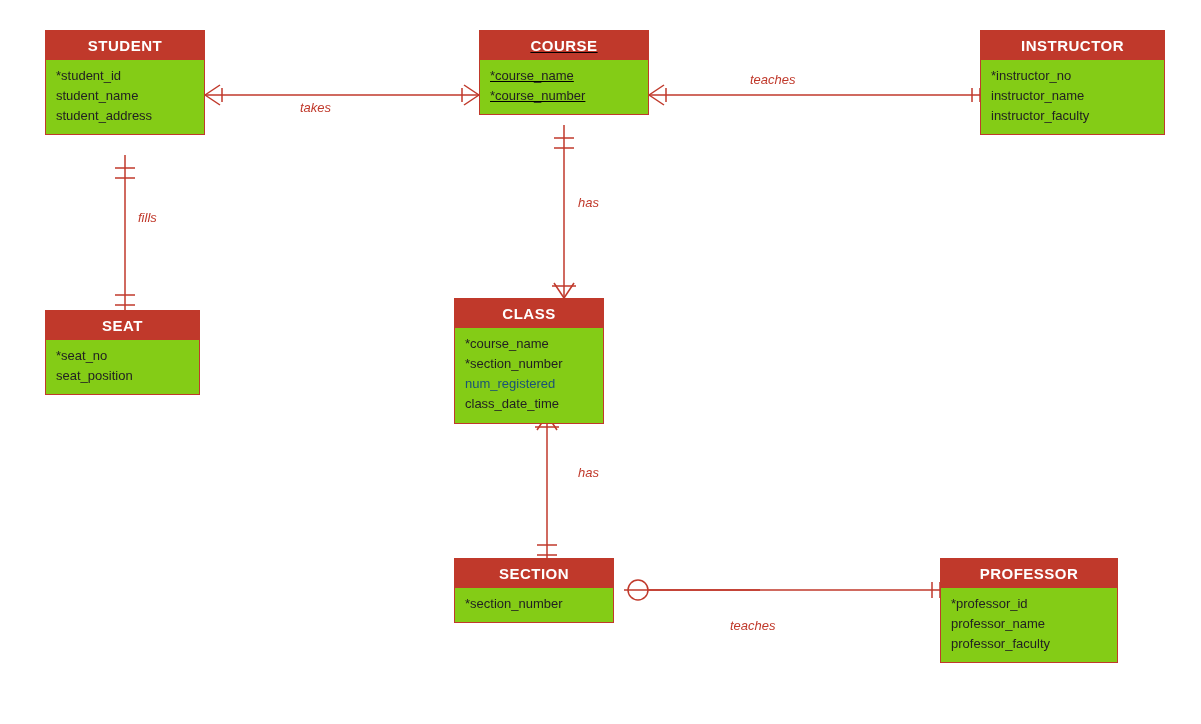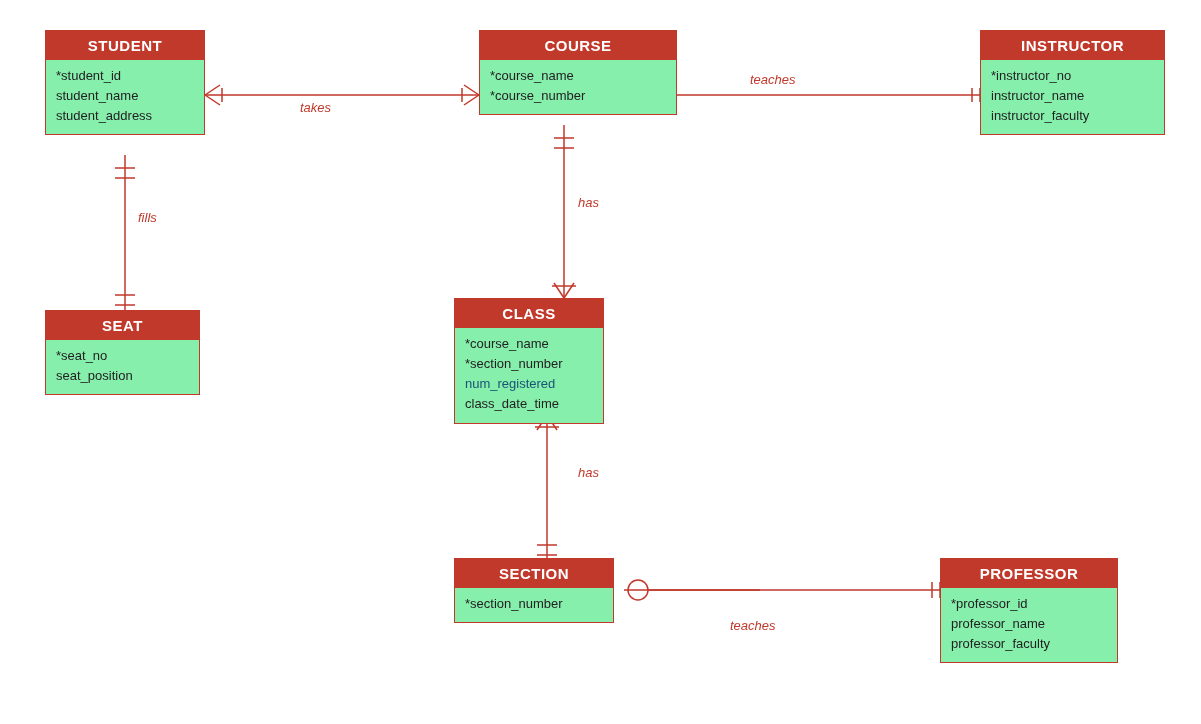--- a/index.html
+++ b/index.html
@@ -12,21 +12,21 @@
       position: relative;
     }
     .diagram-container {
       position: relative;
       width: 1201px;
       height: 724px;
     }
     .entity {
       position: absolute;
       border: 1.5px solid #c0392b;
-      background: #86efac;
+      background: #84cc16;
       min-width: 140px;
     }
     .entity-header {
       background: #c0392b;
       color: #fff;
       font-weight: bold;
       font-size: 15px;
       text-align: center;
       padding: 6px 10px;
       letter-spacing: 0.5px;
@@ -128,21 +128,21 @@
 
   <div class="entity" style="left:45px; top:30px; width:160px;">
     <div class="entity-header">STUDENT</div>
     <div class="entity-body">
       <div>*student_id</div>
       <div>student_name</div>
       <div>student_address</div>
     </div>
   </div>
 
-  <div class="entity" style="left:479px; top:30px; width:198px;">
+  <div class="entity" style="left:479px; top:30px; width:170px;text-decoration:underline;">
     <div class="entity-header">COURSE</div>
     <div class="entity-body">
       <div>*course_name</div>
       <div>*course_number</div>
     </div>
   </div>
 
   <div class="entity" style="left:45px; top:310px; width:155px;">
     <div class="entity-header">SEAT</div>
     <div class="entity-body">

